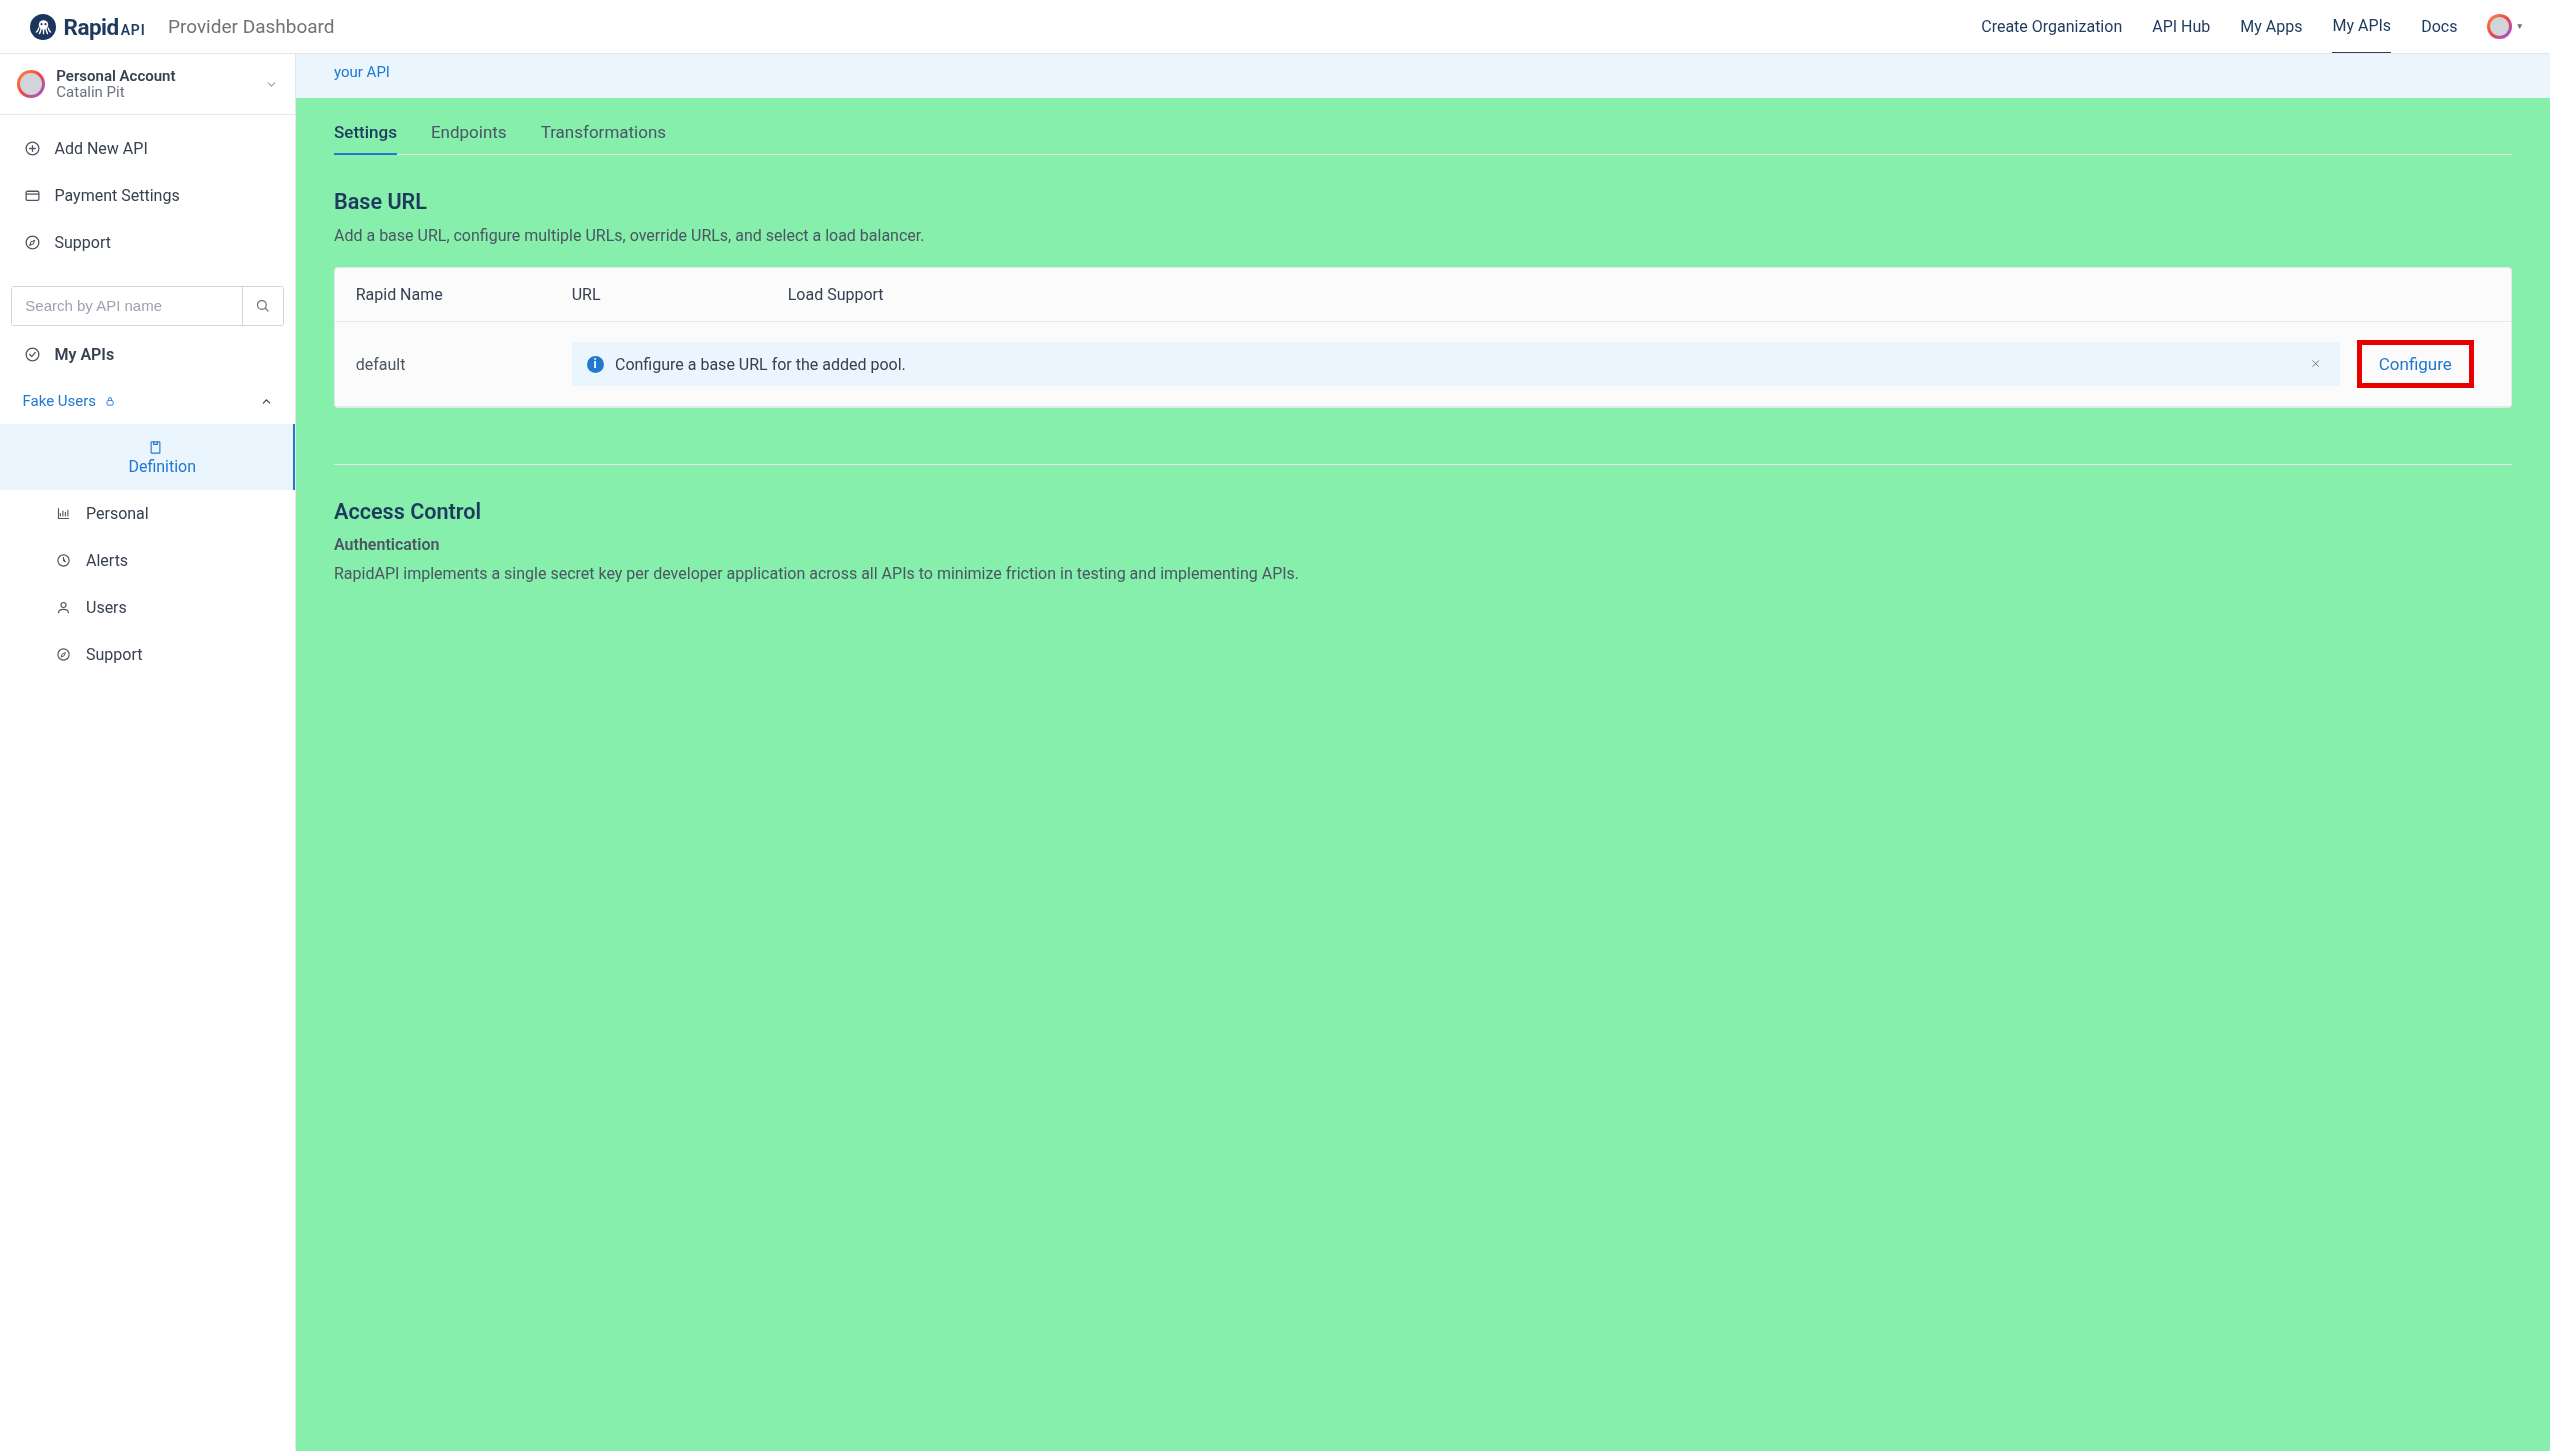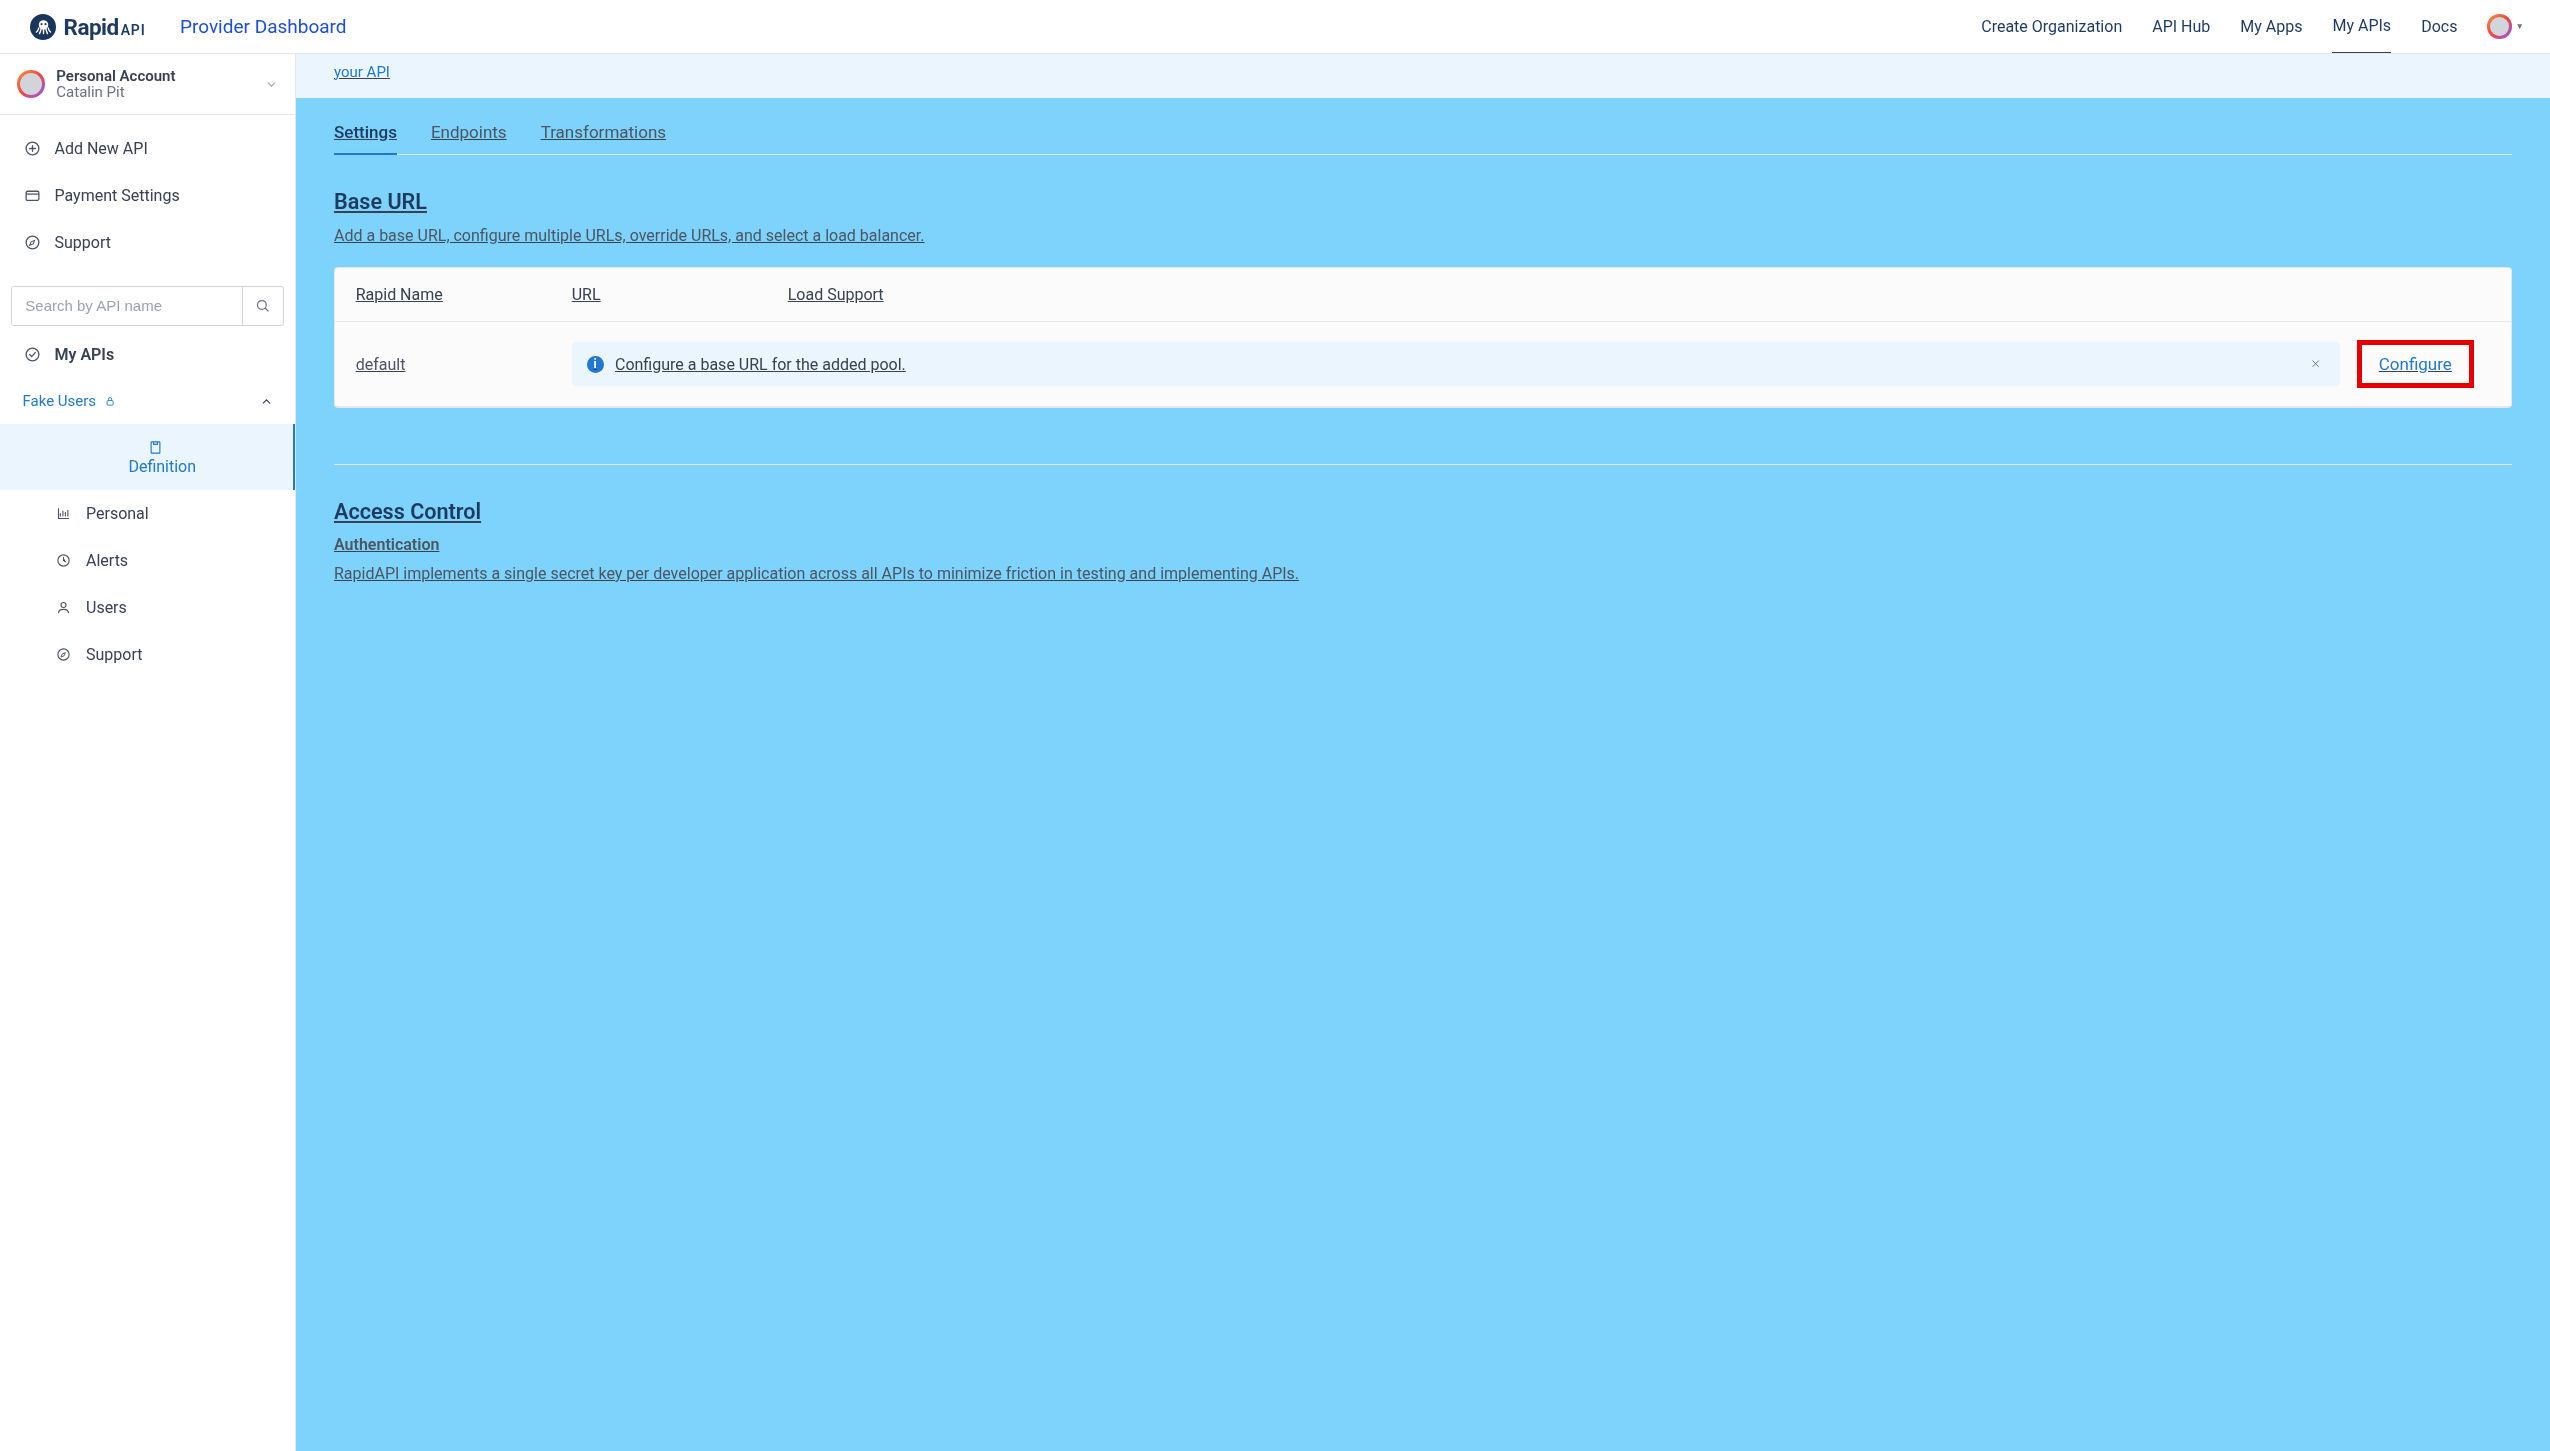--- a/index.html
+++ b/index.html
@@ -8,21 +8,21 @@
 .header {
   height: 54px; display: flex; align-items: center; justify-content: space-between;
   padding: 0 26px 0 30px; border-bottom: 0.9px solid #e5e7eb;
 }
 .header-left { display: flex; align-items: center; gap: 11.3px; }
 .logo-wrap { display: flex; align-items: center; gap: 7.5px; }
 .logo-icon { width: 26px; height: 26px; border-radius: 50%; background: #1a365d; display: flex; align-items: center; justify-content: center; }
 .logo-text { display: flex; align-items: baseline; }
 .logo-rapid { font-size: 22.5px; font-weight: 700; color: #1e3a5f; letter-spacing: -0.5px; }
 .logo-api { font-size: 14px; font-weight: 600; color: #1e3a5f; letter-spacing: 0.9px; margin-left: 1.9px; }
-.dashboard-title { font-size: 19px; color: #1d4ed8; margin-left: 23px; }
+.dashboard-title { font-size: 19px; color: #737373; margin-left: 11px; }
 .header-right { display: flex; align-items: center; gap: 30px; }
 .nav-link { font-size: 16px; color: #1e3a5f; cursor: pointer; padding-bottom: 17px; margin-bottom: -17px; }
 .nav-link.active { border-bottom: 1.9px solid #374151; }
 .avatar-wrap { display: flex; align-items: center; gap: 3.8px; cursor: pointer; }
 .avatar { width: 24.4px; height: 24.4px; border-radius: 50%; background: linear-gradient(135deg,#fb923c,#ef4444,#8b5cf6); display:flex; align-items:center; justify-content:center; overflow:hidden; }
 .avatar-inner { width: 19px; height: 19px; border-radius: 50%; background: #d1d5db; }
 .caret { font-size: 8.5px; color: #6b7280; }
 
 .app-body { display: flex; height: calc(100vh - 54px); }
 .sidebar { width: 296px; min-width:296px; border-right: 0.9px solid #e5e7eb; background: #fff; display:flex; flex-direction:column; }
@@ -41,21 +41,21 @@
 .side-item.link { color: #2078cf; font-size: 15px; }
 .side-item.active { background: #eaf5fe; color: #2078cf; border-right: 2.8px solid #2078cf; flex-direction: column; }
 .side-item.active .icon { color: #2078cf; }
 .side-item .spacer { flex: 1; }
 .side-sub { padding-left: 54px; }
 .search-wrap { display: flex; margin: 11.3px 11.3px 5.6px; border: 0.9px solid #d1d5db; border-radius: 2.8px; overflow:hidden; }
 .search-input { flex: 1; padding: 10.3px 13px; font-size: 15px; border: none; outline: none; color:#374151; }
 .search-input::placeholder { color: #9ca3af; }
 .search-btn { width: 41px; display:flex; align-items:center; justify-content:center; border-left: 0.9px solid #d1d5db; cursor:pointer; color:#6b7280; }
 
-.main { flex: 1; overflow-y: auto; background: #7dd3fc; text-decoration: underline; }
+.main { flex: 1; overflow-y: auto; background: #86efac; }
 .banner { background: #eaf5fe; padding: 8.5px 38px 17px; }
 .banner a { color: #2078cf; font-size: 15px; cursor:pointer; }
 .content { padding: 24.4px 38px; }
 .version-title { font-size: 24.4px; font-weight: 600; color: #1e3a5f; margin-bottom: 20.7px; }
 .tabs { display: flex; gap: 34px; border-bottom: 0.9px solid #e5e7eb; }
 .tab { padding-bottom: 11.3px; font-size: 17px; color: #4b5563; cursor: pointer; }
 .tab.active { color: #1e3a5f; font-weight: 500; border-bottom: 2.8px solid #2078cf; margin-bottom: -0.9px; }
 
 .section { margin-top: 34px; }
 .section-title { font-size: 21.6px; font-weight: 600; color: #1e3a5f; margin-bottom: 11.3px; }

